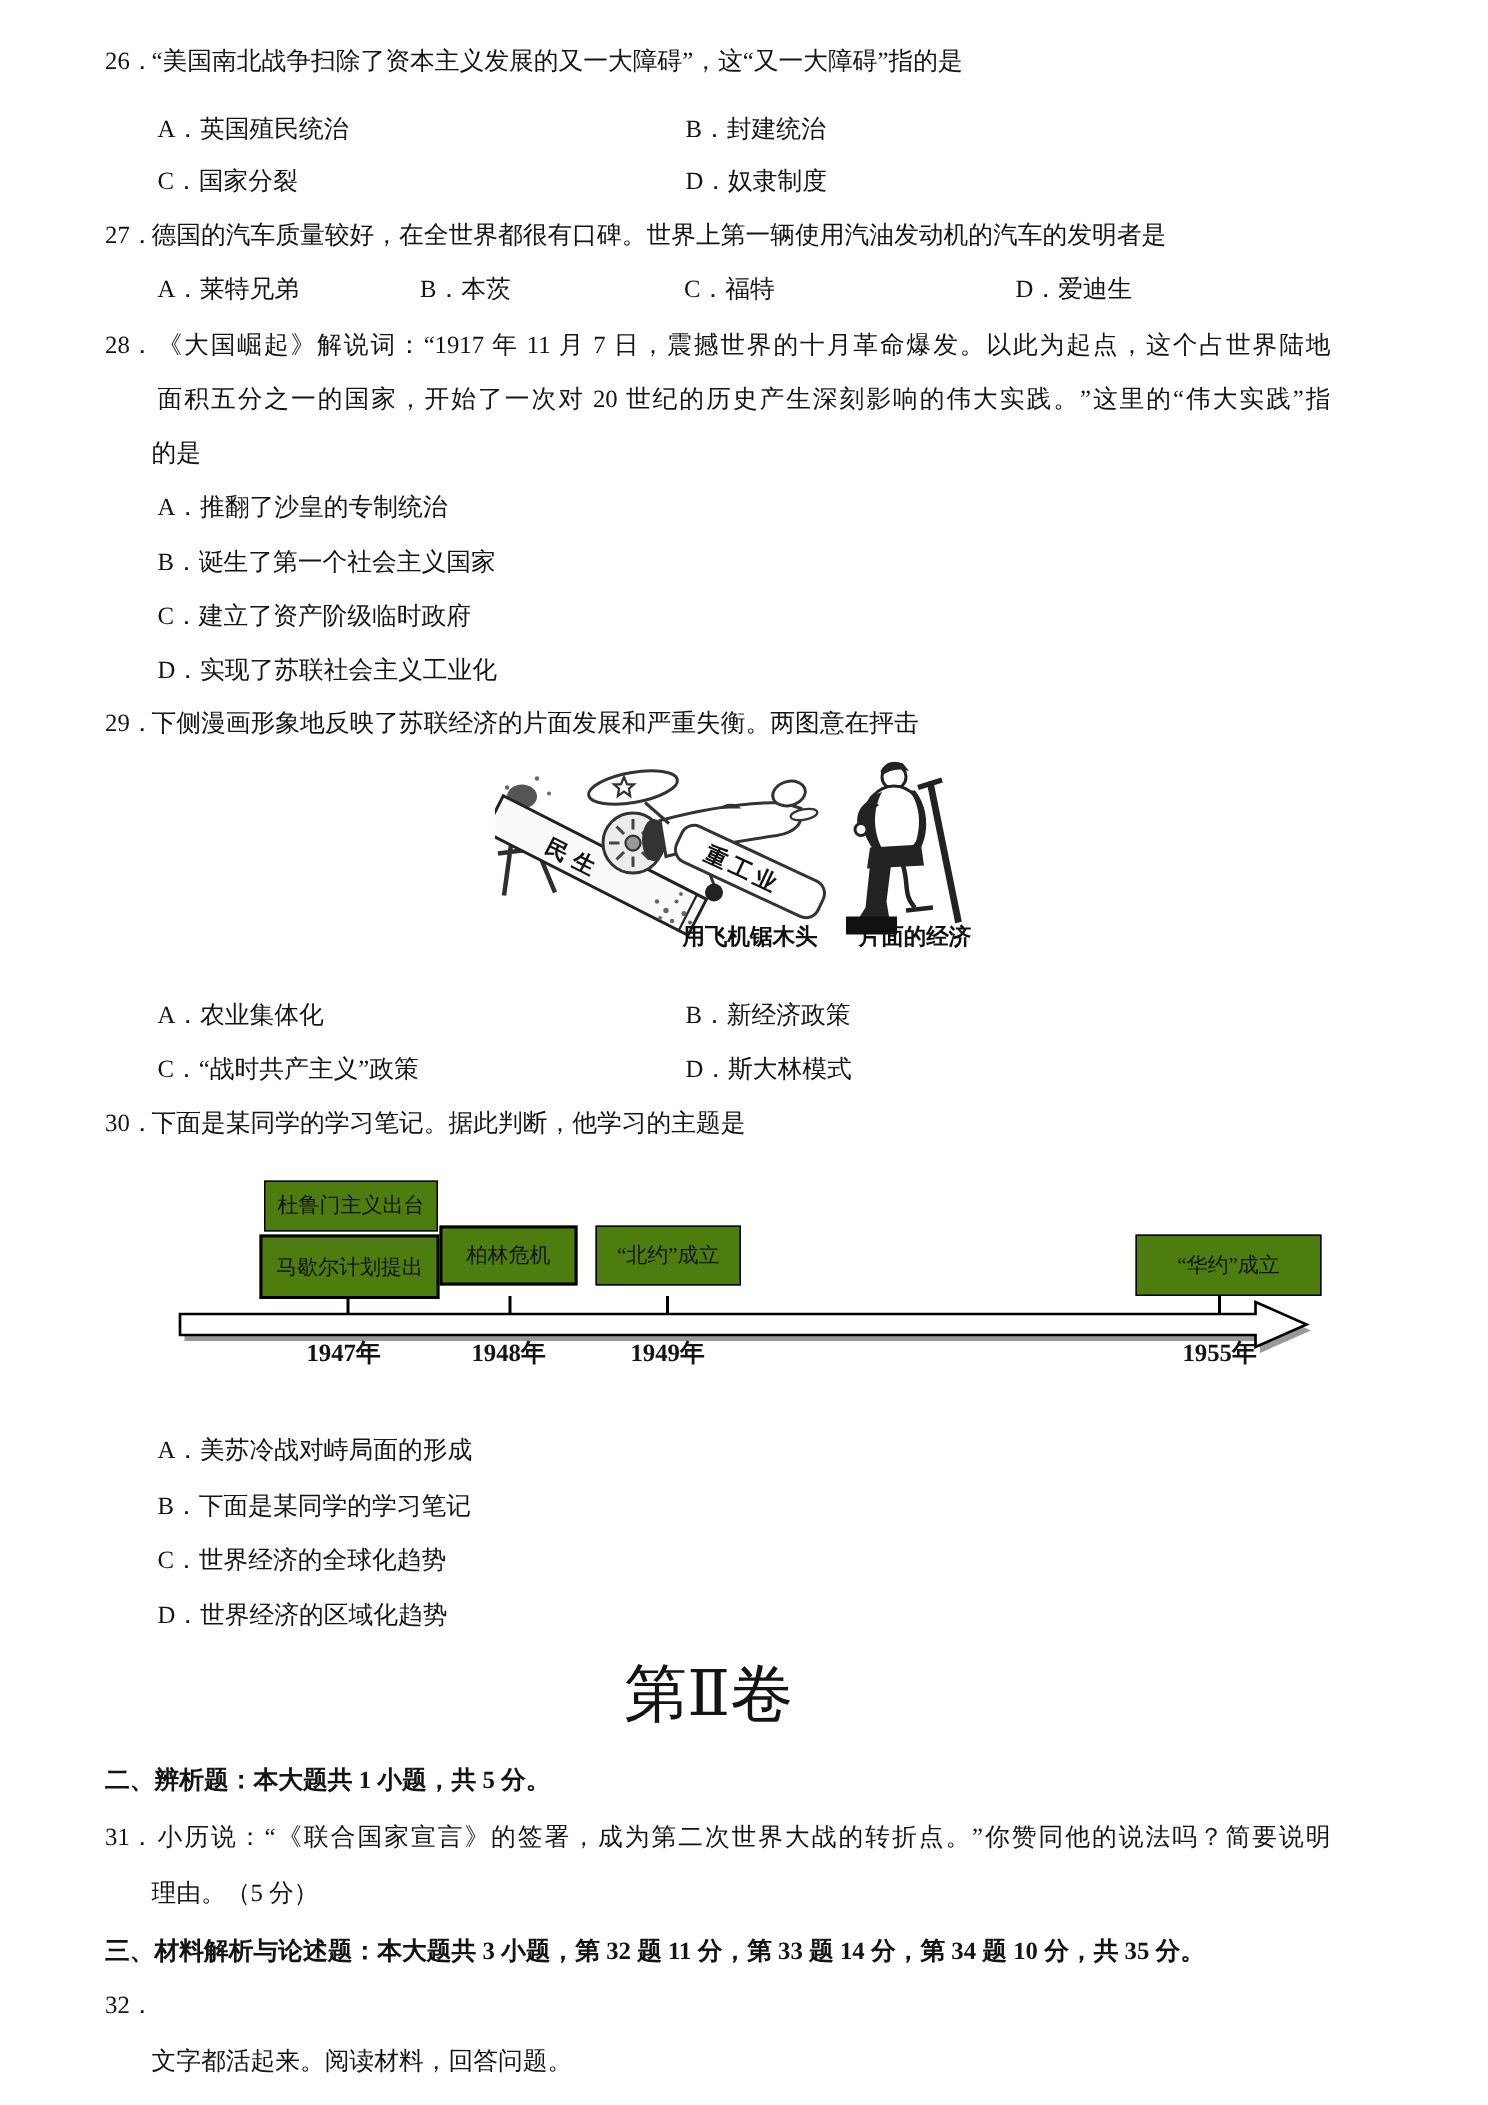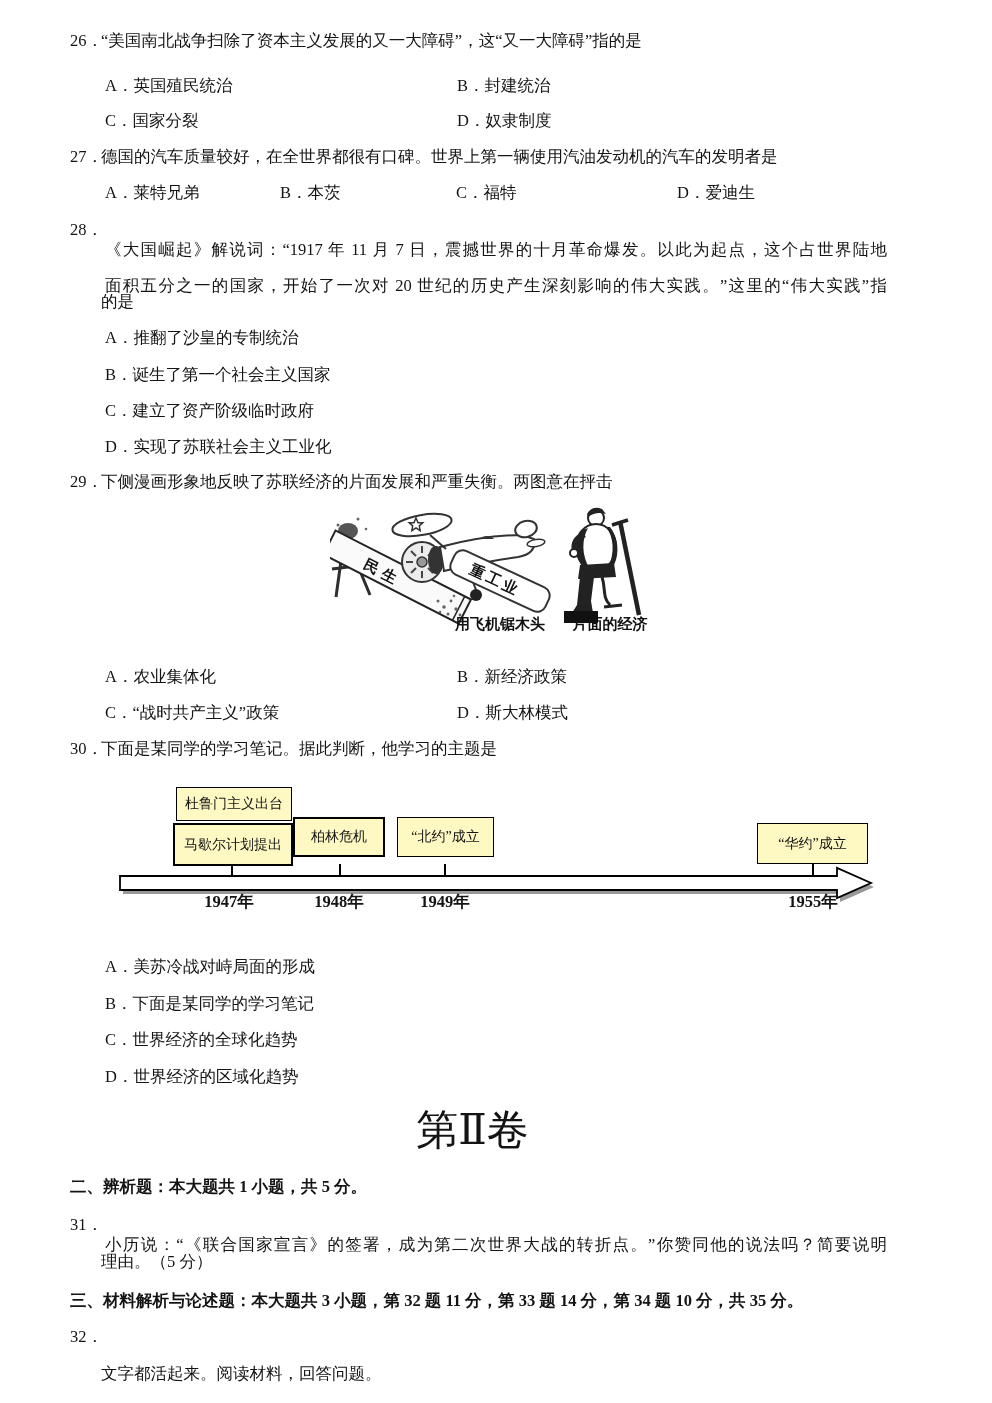--- a/index.html
+++ b/index.html
@@ -12,33 +12,33 @@
   .row .num{position:absolute;left:70px;}
   .row .txt{position:absolute;left:101px;}
   .row .c1{position:absolute;left:105px;}
   .row .c2{position:absolute;left:457px;}
   .row .k1{position:absolute;left:105px;}
   .row .k2{position:absolute;left:280px;}
   .row .k3{position:absolute;left:456px;}
   .row .k4{position:absolute;left:635px;margin-left:42px;}
   .fill{
     position:absolute;left:105px;width:782px;font-size:16.5px;line-height:1.3;
-    text-align:justify;text-align-last:justify;white-space:normal;margin-top:20px;
+    text-align:justify;text-align-last:justify;white-space:normal;
   }
   .b{font-weight:bold;}
   .title{position:absolute;left:0;width:945px;text-align:center;font-size:42px;line-height:1.3;}
   
   .cartoon{position:absolute;left:330px;top:505px;width:326px;height:128px;}
   .cartoon svg{display:block;width:100%;height:100%;}
   .sketch{stroke:#2e2e2e;fill:none;}
   .cap{font-size:15px;font-weight:bold;fill:#111;}
   
   .timeline{position:absolute;left:70px;top:783px;width:852px;height:142px;}
   .tbox{
-    position:absolute;border:1.5px solid #000;background:#fef9c3;
+    position:absolute;border:1.5px solid #000;background:#4d7c0f;
     display:flex;align-items:center;justify-content:center;
     font-size:14px;white-space:nowrap;box-sizing:border-box;
   }
   .tick{position:absolute;top:81px;width:2px;height:12px;background:#000;}
   .year{
     position:absolute;top:108px;transform:translateX(-50%);
     font-weight:bold;font-size:16.5px;white-space:nowrap;
   }
   .arrowsvg{position:absolute;left:0;top:0;}
 </style>
@@ -206,21 +206,21 @@
     </div>
     <div class="tbox" style="left:103px;top:40px;width:120px;height:43px;border-width:2.5px;">
       <span>马歇尔计划提出</span>
     </div>
     <div class="tbox" style="left:223px;top:34px;width:92px;height:40px;border-width:2px;">
       <span>柏林危机</span>
     </div>
     <div class="tbox" style="left:327px;top:34px;width:97px;height:40px;">
       <span>“北约”成立</span>
     </div>
-    <div class="tbox" style="left:687px;top:40px;width:111px;height:41px;">
+    <div class="tbox" style="left:687px;top:40px;width:124px;height:41px;">
       <span>“华约”成立</span>
     </div>
     <div class="tick" style="left:161px;"></div>
     <div class="tick" style="left:269px;"></div>
     <div class="tick" style="left:374px;"></div>
     <div class="tick" style="left:742px;"></div>
     <div class="year" style="left:159px;">1947年</div>
     <div class="year" style="left:269px;">1948年</div>
     <div class="year" style="left:375px;">1949年</div>
     <div class="year" style="left:743px;">1955年</div>

